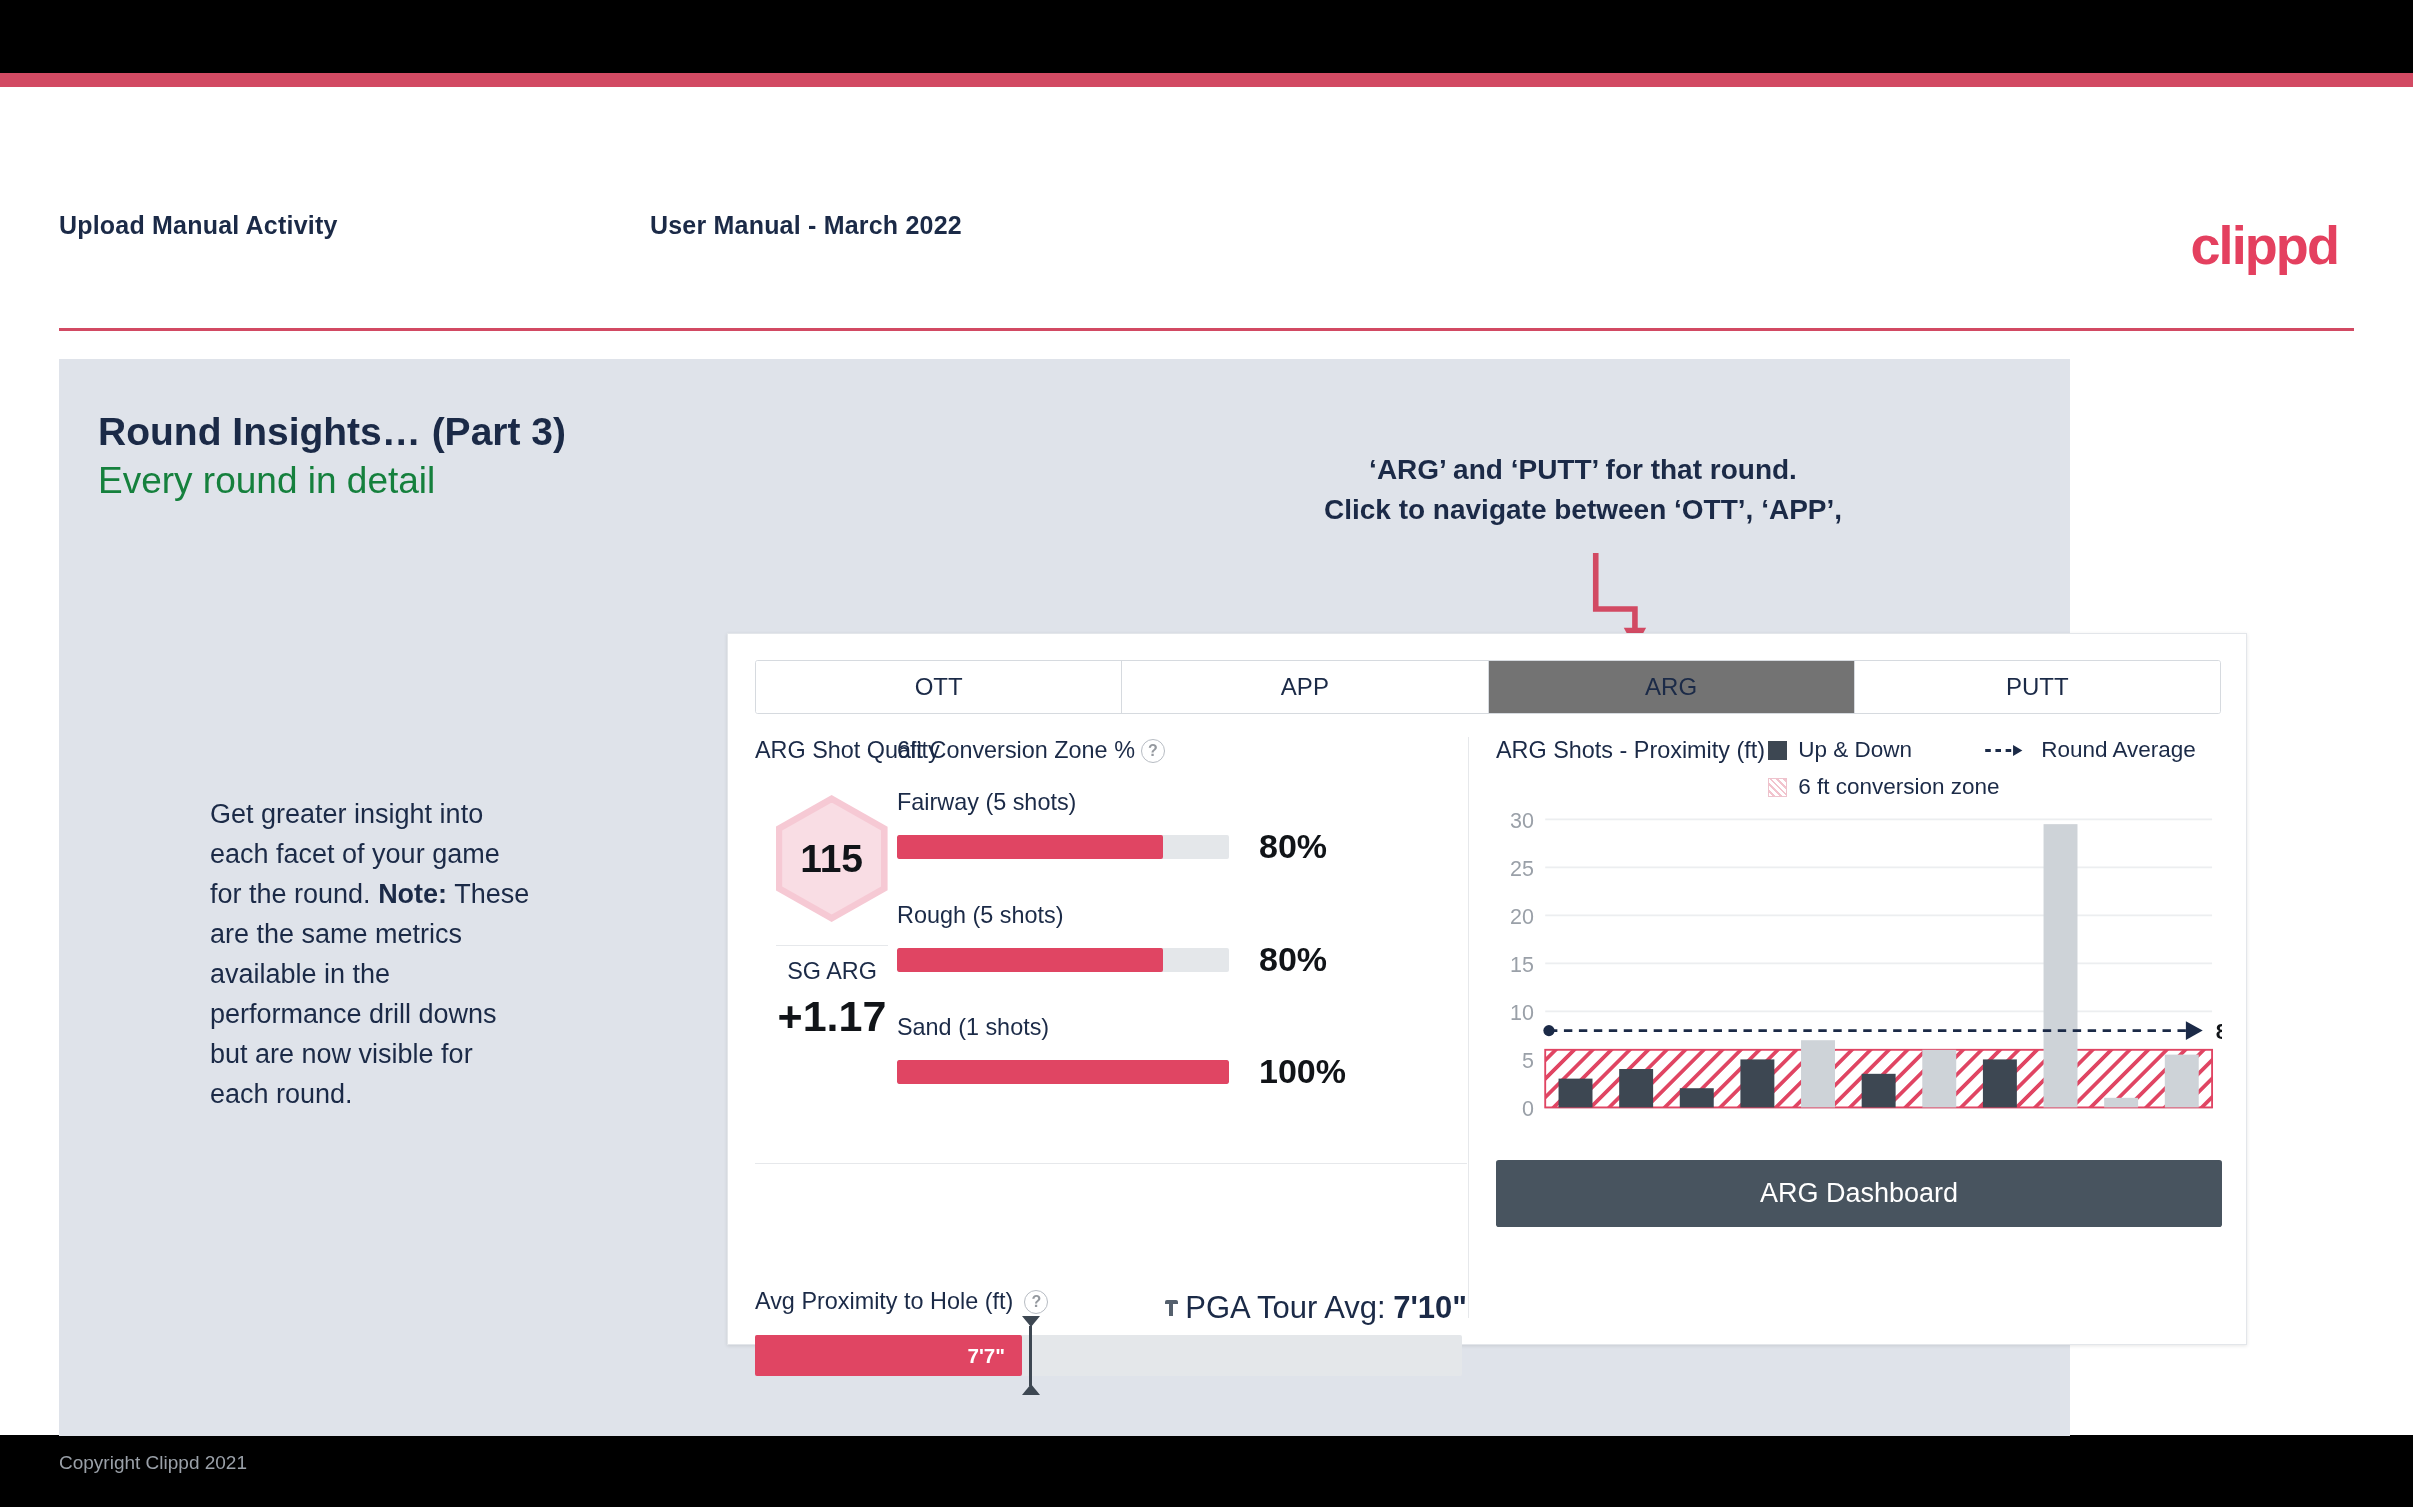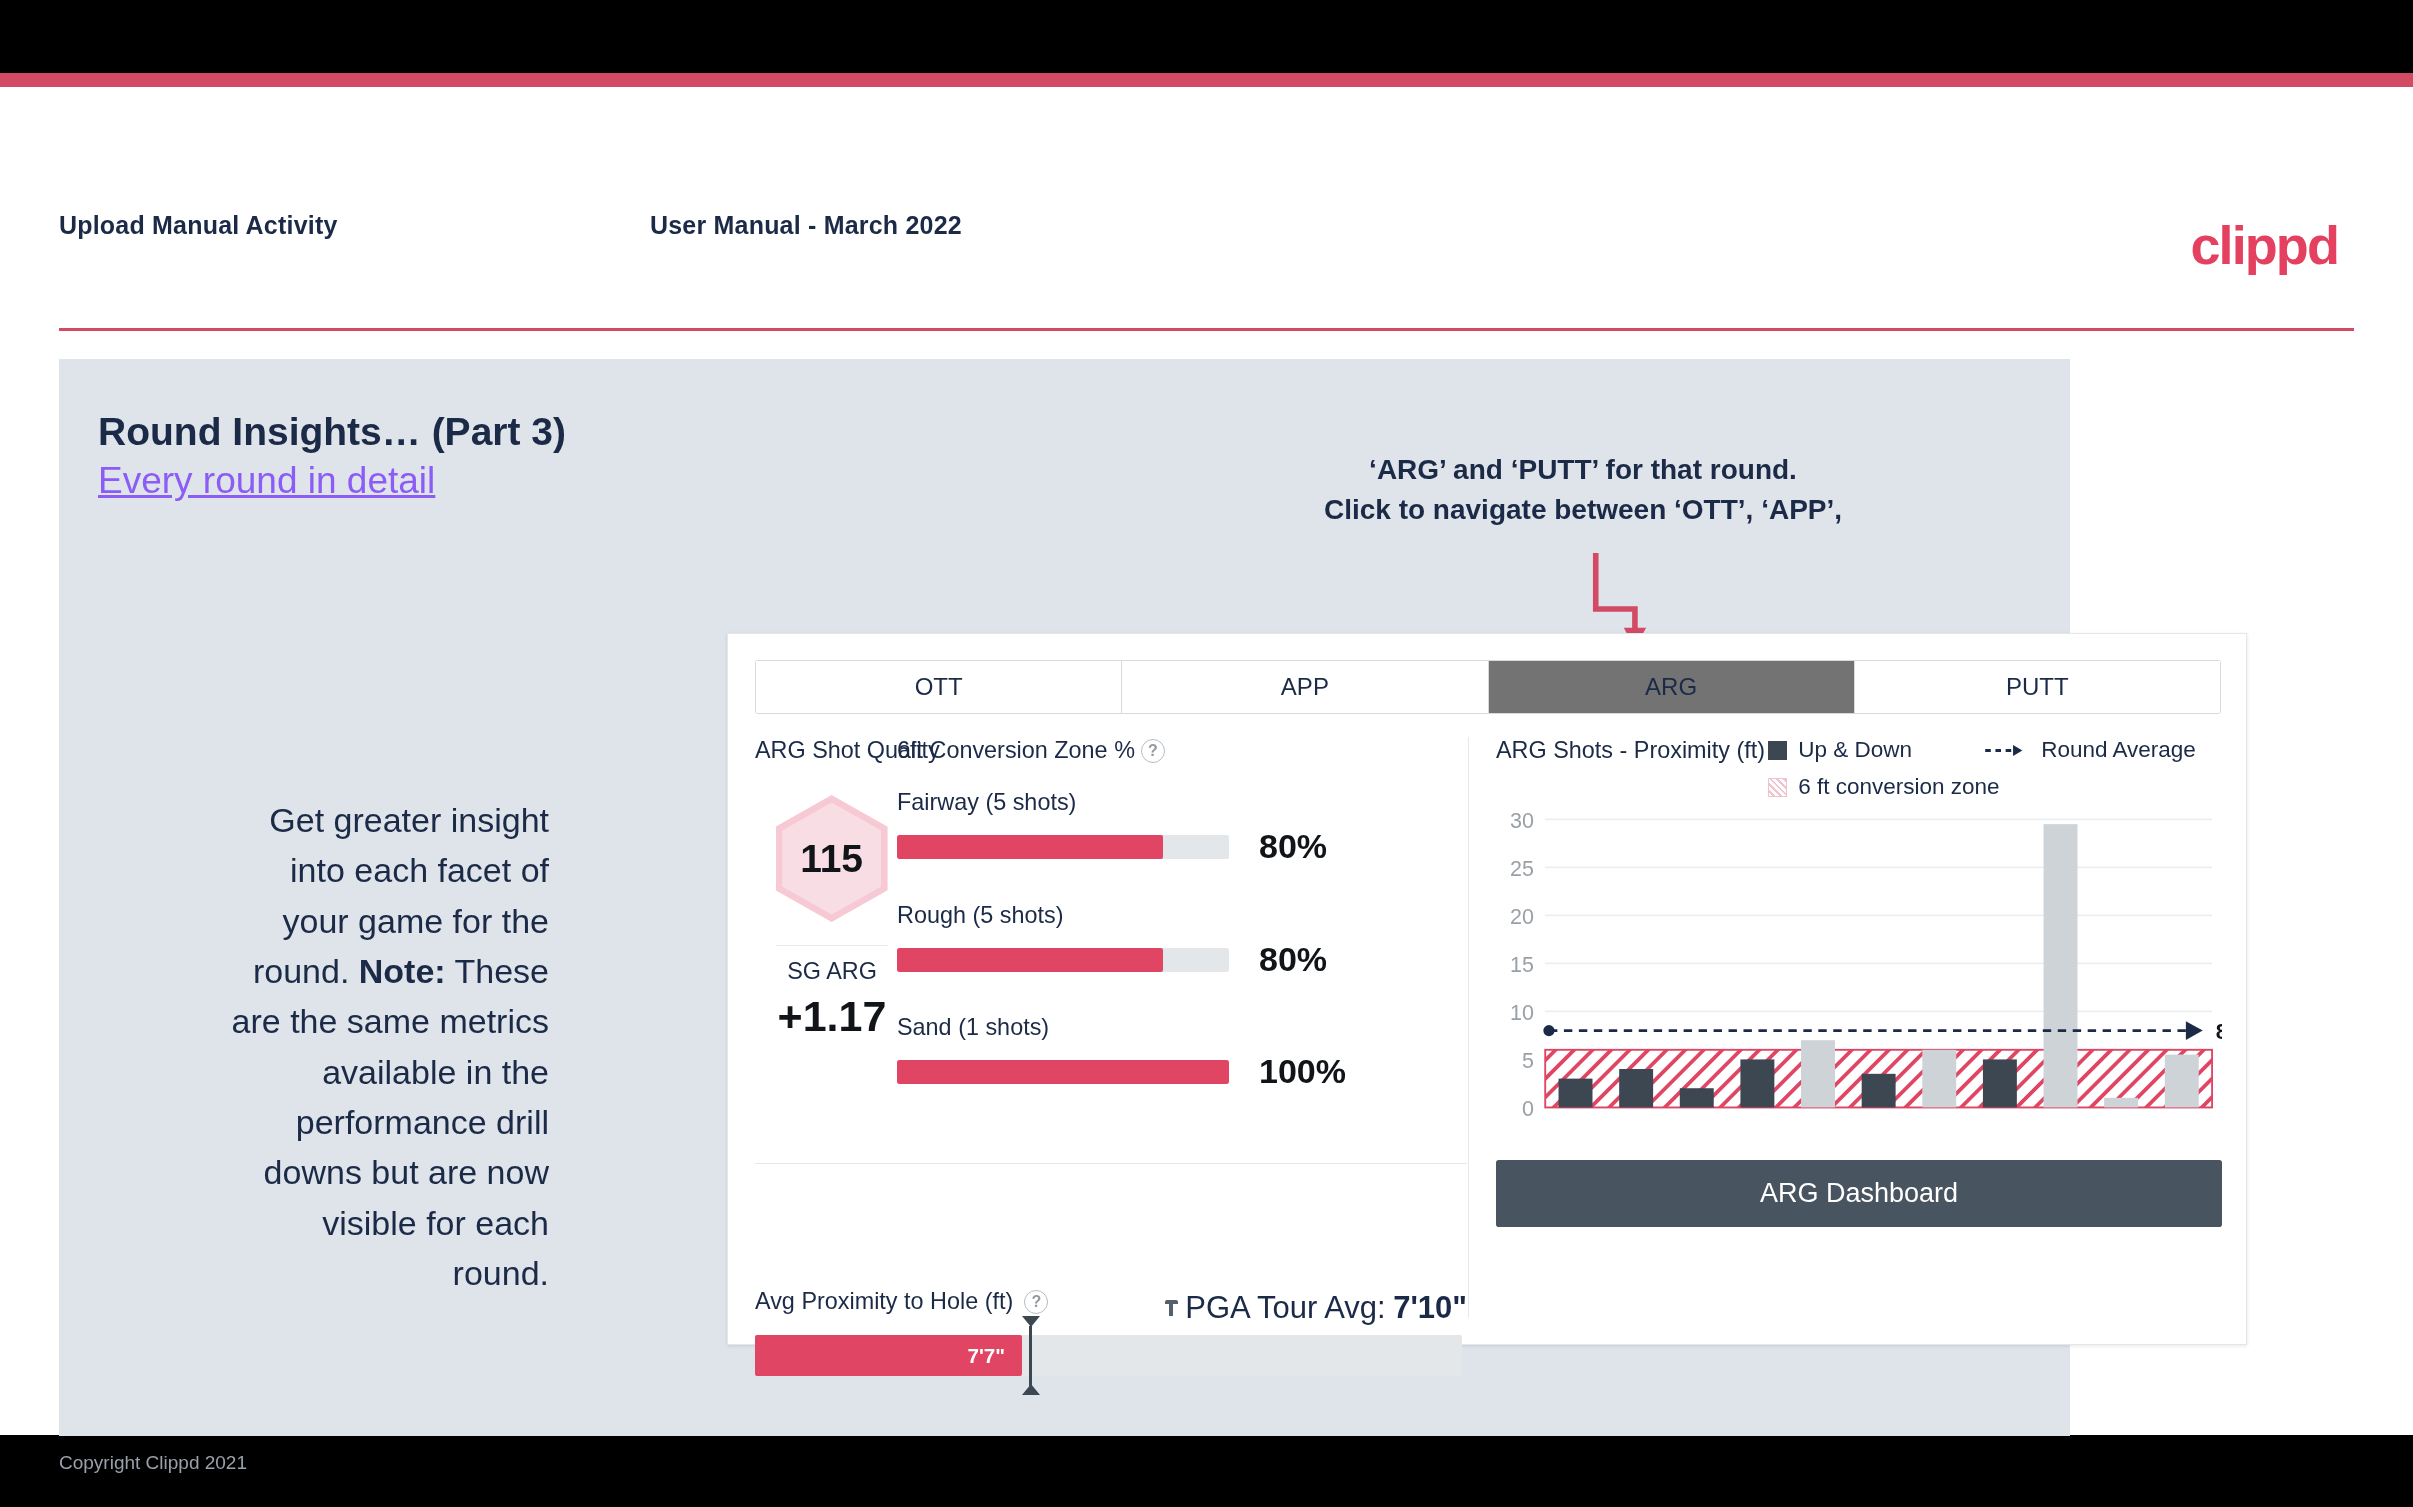--- a/index.html
+++ b/index.html
@@ -46,34 +46,34 @@
     position:absolute; left:59px; top:272px; width:2011px; height:1077px;
     background:#dfe3ea;
   }
 
   .title-main {
     position:absolute; left:98px; top:323px;
     font-size:39px; font-weight:700; color:#1b2a47;
   }
   .title-sub {
     position:absolute; left:98px; top:373px;
-    font-size:37px; font-weight:400; color:#8b5cf6;text-decoration:underline;
+    font-size:37px; font-weight:400; color:#15803d;
   }
 
   .callout {
     position:absolute; left:1302px; top:363px; width:562px;
     text-align:center; font-size:28px; line-height:1.42;
     font-weight:600; color:#1b2a47;
   }
 
   .arrow-svg { position:absolute; left:1592px; top:464px; }
 
   .left-copy {
-    position:absolute; left:221px; top:708px; width:328px;
-    text-align:right; font-size:34px; line-height:1.48; color:#1b2a47;
+    position:absolute; left:210px; top:708px; width:328px;
+    text-align:left; font-size:27px; line-height:1.48; color:#1b2a47;
   }
   .left-copy b { font-weight:700; }
 
   
   .card {
     position:absolute; left:727px; top:546px; width:1520px; height:712px;
     background:#ffffff; border:0.9px solid #e3e6ea;
     box-shadow:0 0.9px 3.7px rgba(0,0,0,.10);
   }
 

